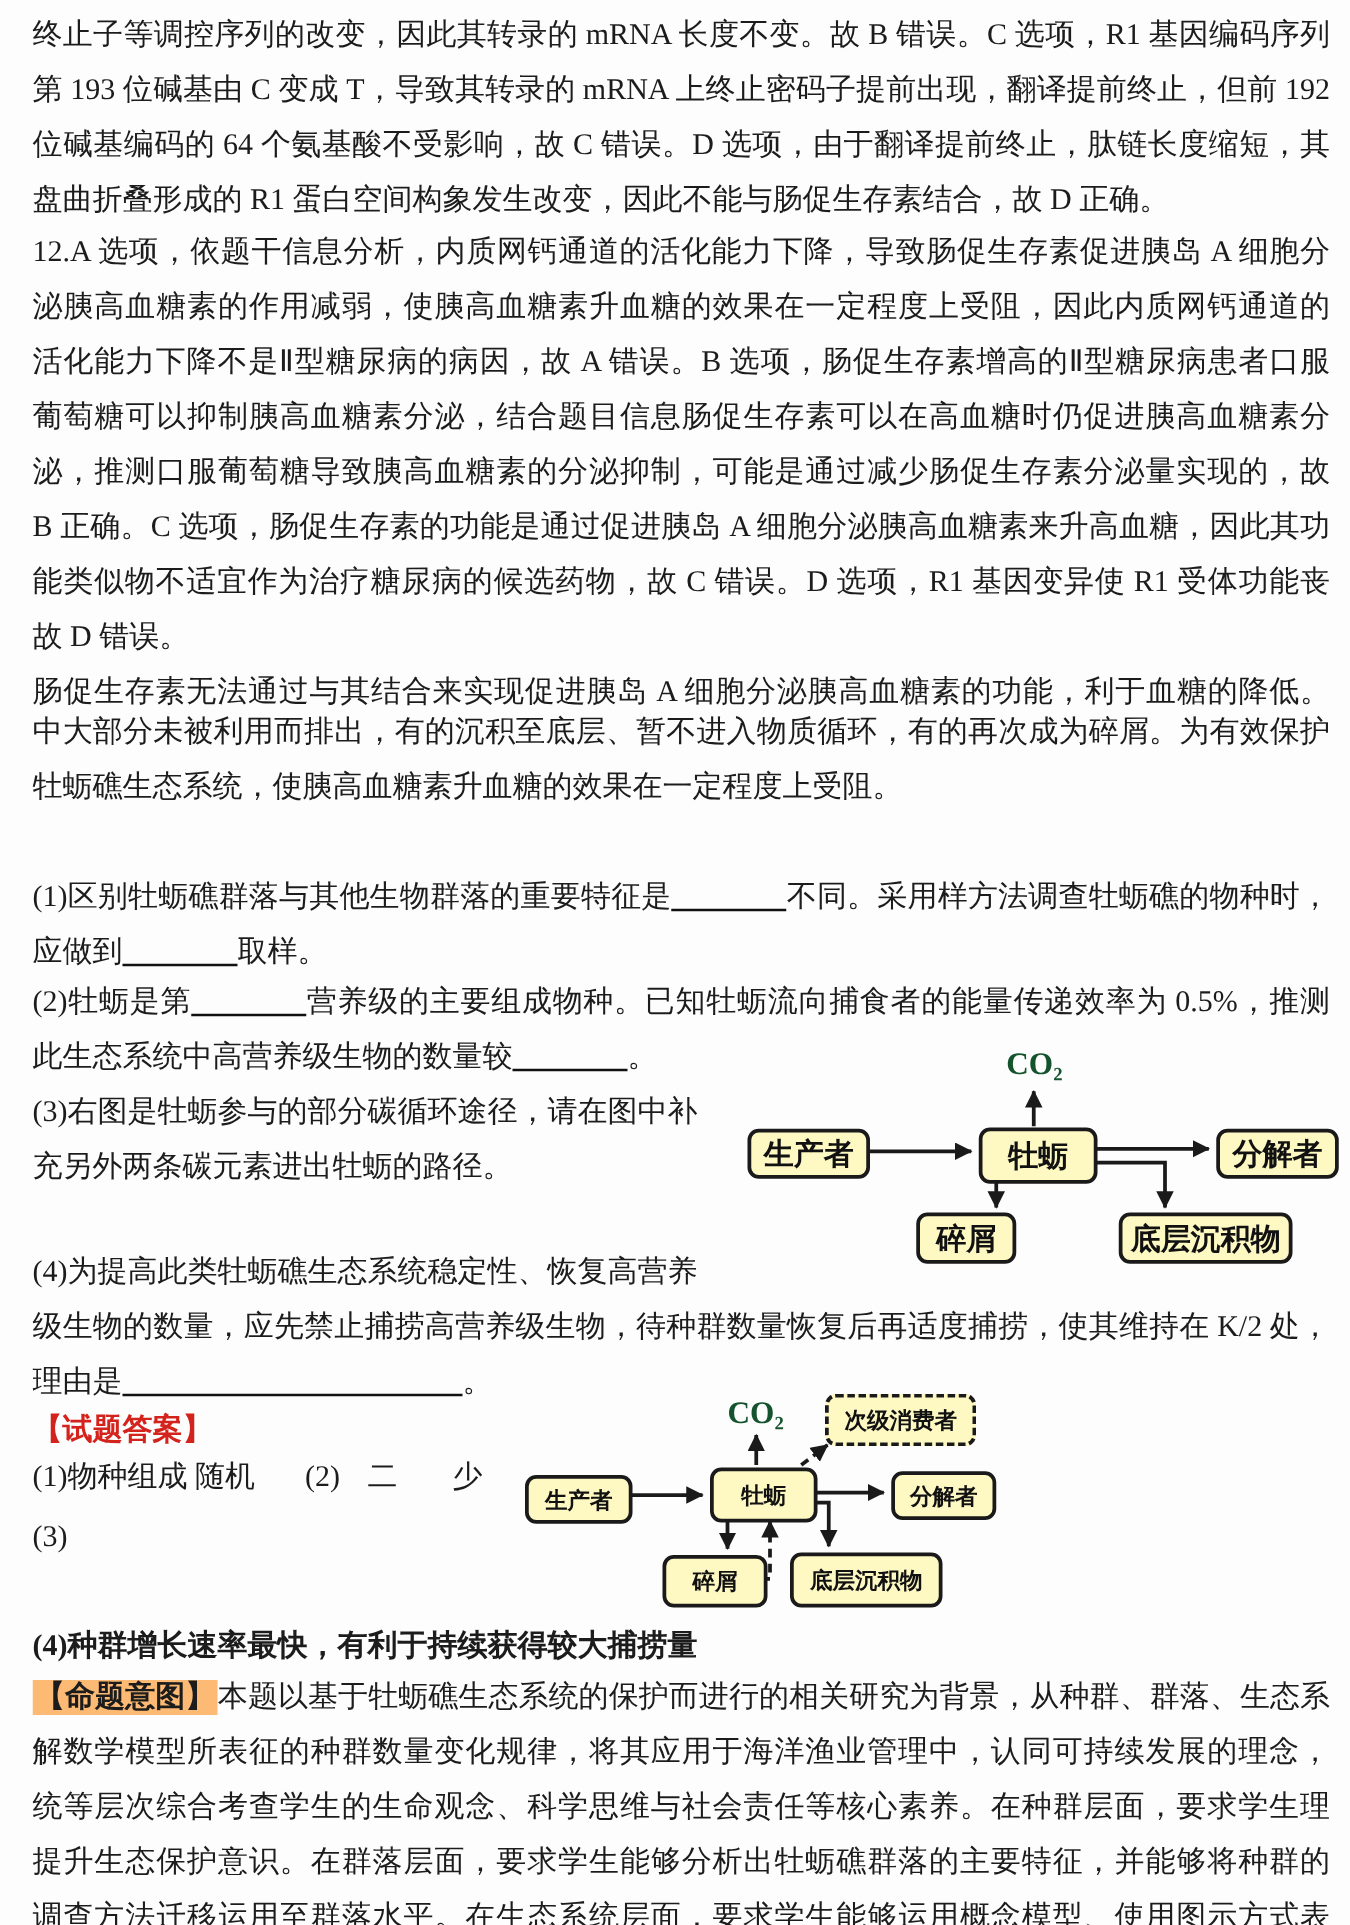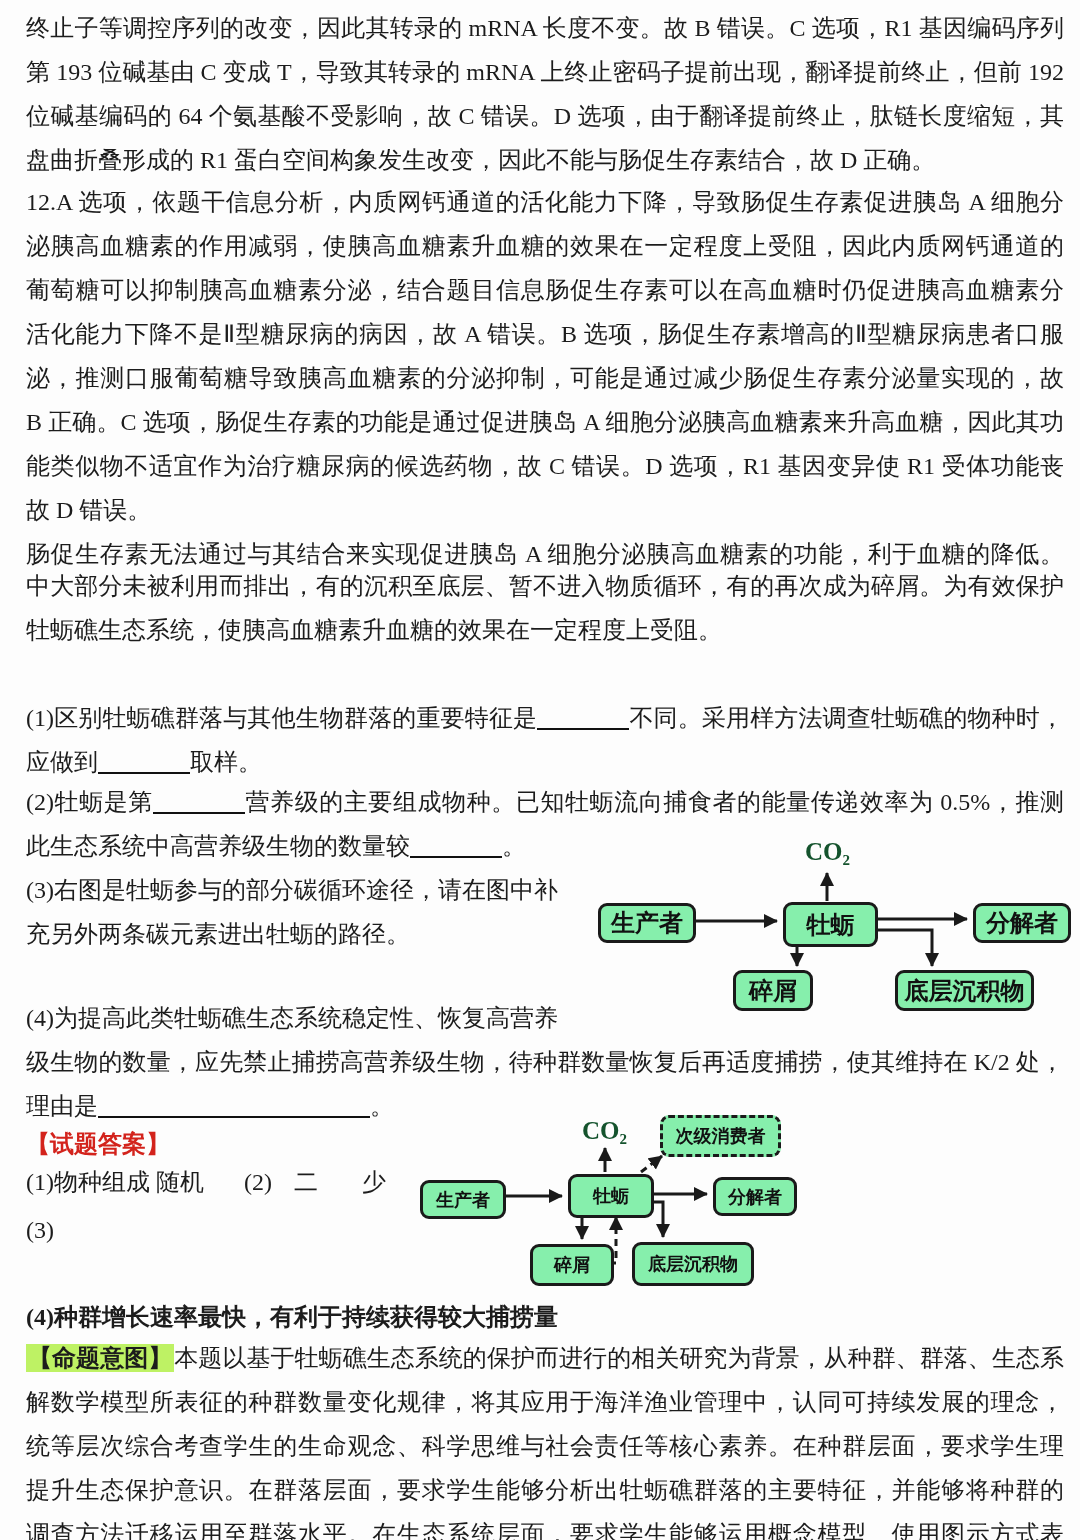--- a/index.html
+++ b/index.html
@@ -4,26 +4,26 @@
 <style>
   html,body{margin:0;padding:0;background:#ffffff;}
   #page{position:relative;width:1080px;height:1540px;background:#fdfdfd;overflow:hidden;
         font-family:"Liberation Serif","DejaVu Serif",serif;color:#1c1c1c;font-size:24px;}
   .block{position:absolute;left:26px;right:16px;font-family:Liberation Serif, serif;}
   .ln{height:44px;line-height:44px;white-space:nowrap;overflow:hidden;}
   .full{white-space:normal;text-align:justify;text-align-last:justify;}
   .blank{display:inline-block;border-bottom:2.5px solid #111;height:30px;vertical-align:-4px;}
   .red{color:#d3231c;font-weight:bold;}
   .bold{font-weight:bold;}
-  .hl{background:#bef264;font-weight:bold;padding:1px 2px;}
+  .hl{background:#fdba74;font-weight:bold;padding:1px 2px;}
   .gapl{display:inline-block;}
   
   .diagram{position:absolute;}
   .node{position:absolute;display:flex;align-items:center;justify-content:center;
-        border:3px solid #1a1a1a;border-radius:9px;background:#86efac;
+        border:3px solid #1a1a1a;border-radius:9px;background:#fef9c3;
         font-weight:bold;color:#111;z-index:2;}
   .node.dashed{border-style:dashed;}
   .co2{position:absolute;font-weight:bold;color:#14532d;z-index:2;}
   .arrows{position:absolute;left:0;top:0;z-index:1;}
   .d1 .node{font-size:24px;}
   .d2 .node{font-size:18px;}
   .co2{font-size:25px;}
 </style>
 </head>
 <body>
@@ -33,22 +33,22 @@
   <div class="block" style="top:6px">
       <div class="ln full">终止子等调控序列的改变，因此其转录的 mRNA 长度不变。故 B 错误。C 选项，R1 基因编码序列的</div>
       <div class="ln full">第 193 位碱基由 C 变成 T，导致其转录的 mRNA 上终止密码子提前出现，翻译提前终止，但前 192</div>
       <div class="ln full">位碱基编码的 64 个氨基酸不受影响，故 C 错误。D 选项，由于翻译提前终止，肽链长度缩短，其</div>
       <div class="ln">盘曲折叠形成的 R1 蛋白空间构象发生改变，因此不能与肠促生存素结合，故 D 正确。</div>
     </div>
 
   <div class="block" style="top:180px">
       <div class="ln full">12.A 选项，依题干信息分析，内质网钙通道的活化能力下降，导致肠促生存素促进胰岛 A 细胞分</div>
       <div class="ln full">泌胰高血糖素的作用减弱，使胰高血糖素升血糖的效果在一定程度上受阻，因此内质网钙通道的</div>
+      <div class="ln full">活化能力下降不是Ⅱ型糖尿病的病因，故 A 错误。B 选项，肠促生存素增高的Ⅱ型糖尿病患者口服</div>
       <div class="ln full">葡萄糖可以抑制胰高血糖素分泌，结合题目信息肠促生存素可以在高血糖时仍促进胰高血糖素分</div>
-      <div class="ln full">活化能力下降不是Ⅱ型糖尿病的病因，故 A 错误。B 选项，肠促生存素增高的Ⅱ型糖尿病患者口服</div>
       <div class="ln full">泌，推测口服葡萄糖导致胰高血糖素的分泌抑制，可能是通过减少肠促生存素分泌量实现的，故</div>
       <div class="ln full">B 正确。C 选项，肠促生存素的功能是通过促进胰岛 A 细胞分泌胰高血糖素来升高血糖，因此其功</div>
       <div class="ln full">能类似物不适宜作为治疗糖尿病的候选药物，故 C 错误。D 选项，R1 基因变异使 R1 受体功能丧失，</div>
       <div class="ln">故 D 错误。</div>
       <div class="ln full">肠促生存素无法通过与其结合来实现促进胰岛 A 细胞分泌胰高血糖素的功能，利于血糖的降低。</div>
     </div>
 
   <div class="block" style="top:564px">
       <div class="ln full">中大部分未被利用而排出，有的沉积至底层、暂不进入物质循环，有的再次成为碎屑。为有效保护</div>
       <div class="ln">牡蛎礁生态系统，使胰高血糖素升血糖的效果在一定程度上受阻。</div>

